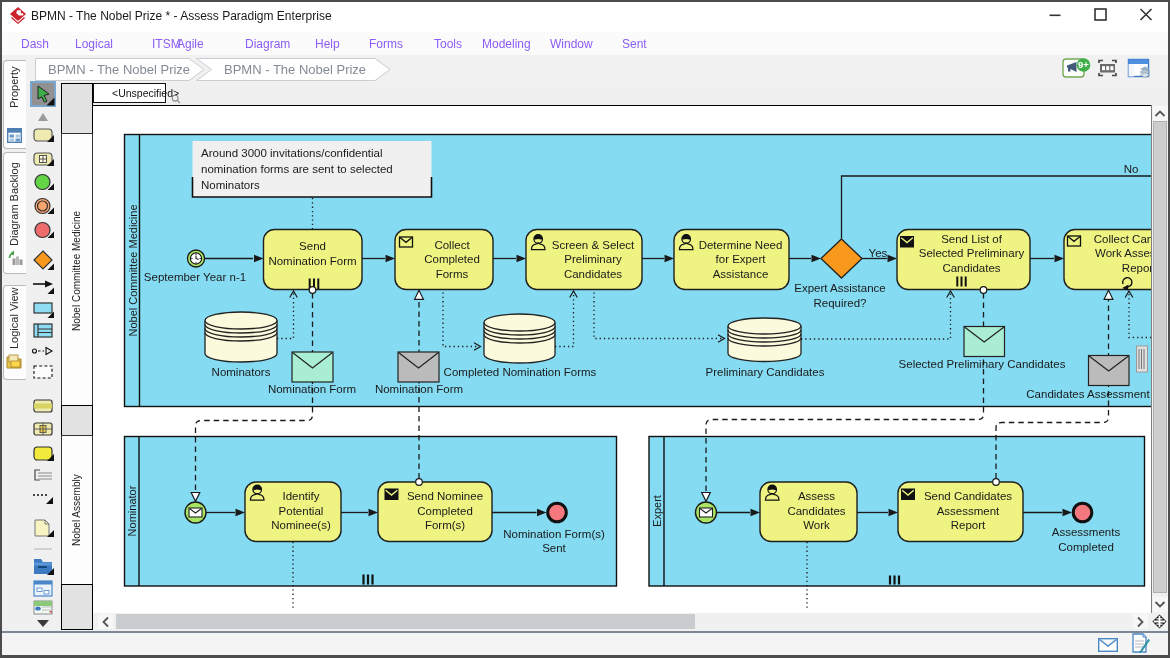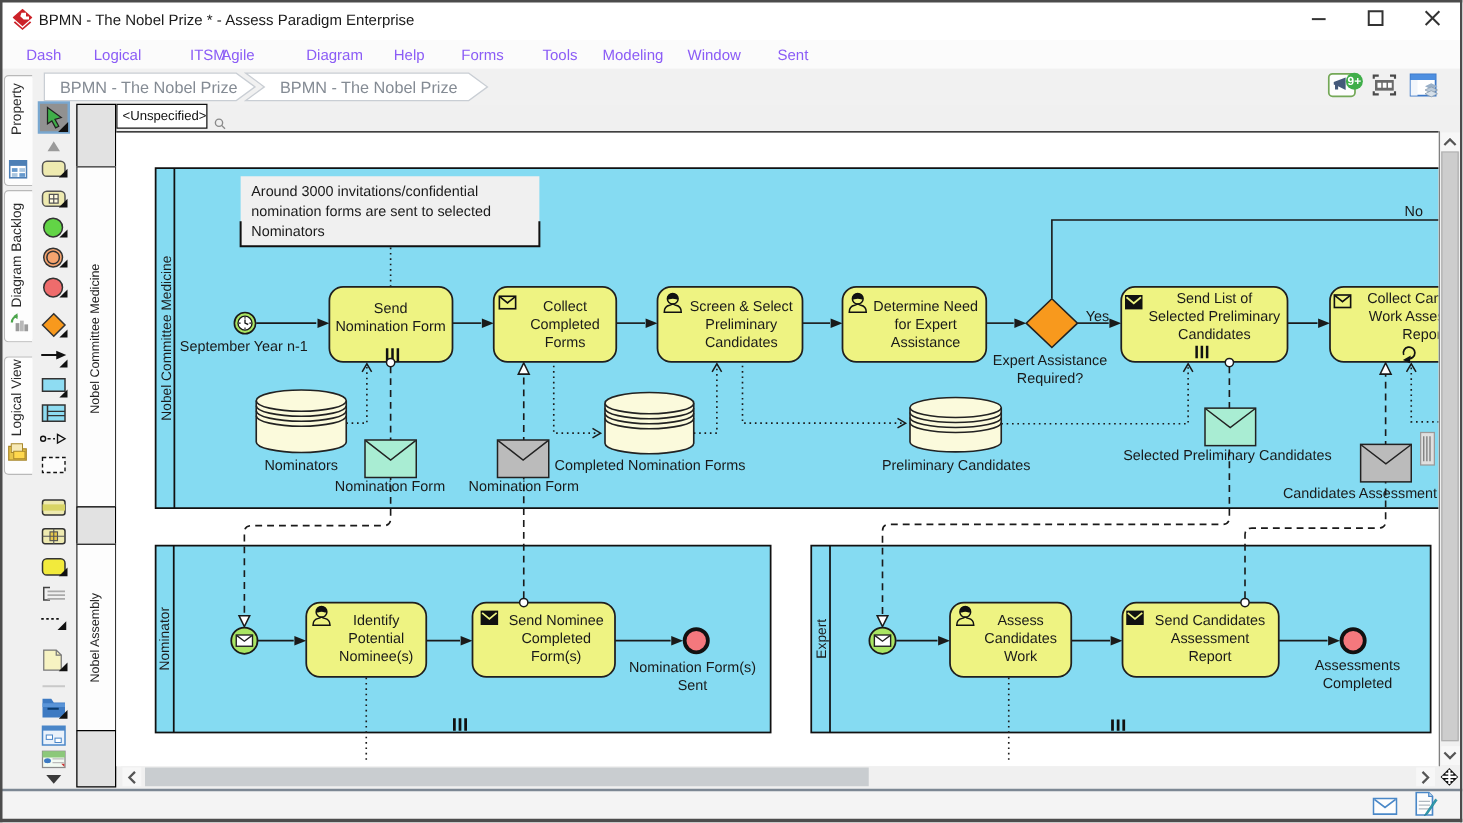--- a/index.html
+++ b/index.html
@@ -5,21 +5,21 @@
 html,body{margin:0;padding:0;width:1170px;height:658px;overflow:hidden;
 font-family:"Liberation Sans",sans-serif;background:#f0f0f0;position:relative;}
 .abs{position:absolute;}
 #titlebar{left:0;top:0;width:1170px;height:32px;background:#ffffff;}
 #title-text{left:31px;top:9px;font-size:12px;color:#1a1a1a;white-space:nowrap;}
 #menubar{left:0;top:32px;width:1170px;height:23px;background:#fbfbfb;}
 .mi{position:absolute;top:37px;font-size:12px;color:#8b5cf6;}
 #crumbrow{left:0;top:55px;width:1170px;height:29px;background:#f1f1f1;}
 #toprow{left:0;top:84px;width:1170px;height:21px;background:#f0f0f0;}
 #combo{left:93px;top:83px;width:73px;height:20px;background:#fff;border:1px solid #111;
-font-size:10.5px;color:#111;line-height:19px;padding-left:4px;box-sizing:border-box;white-space:nowrap;}
+font-size:10.5px;color:#111;line-height:19px;padding-left:18px;box-sizing:border-box;white-space:nowrap;}
 #canvas{left:93px;top:105px;width:1058px;height:508px;background:#fff;overflow:hidden;border-top:1px solid #000;box-sizing:border-box;}
 .tab{position:absolute;left:3px;width:22px;background:#fdfdfd;border:1px solid #b9b9b9;
 border-right:none;border-radius:4px 0 0 4px;}
 .tabtxt{position:absolute;left:4px;font-size:11px;color:#2a2a2a;white-space:nowrap;
 transform:rotate(-90deg);transform-origin:0 0;}
 .sticky{position:absolute;left:61px;width:32px;box-sizing:border-box;}
 .sgray{background:#e2e2e2;border:1px solid #000;}
 .swhite{background:#fdfdfd;border:1px solid #333;}
 .stxt{position:absolute;font-size:10px;color:#222;white-space:nowrap;
 transform:rotate(-90deg);transform-origin:0 0;}

